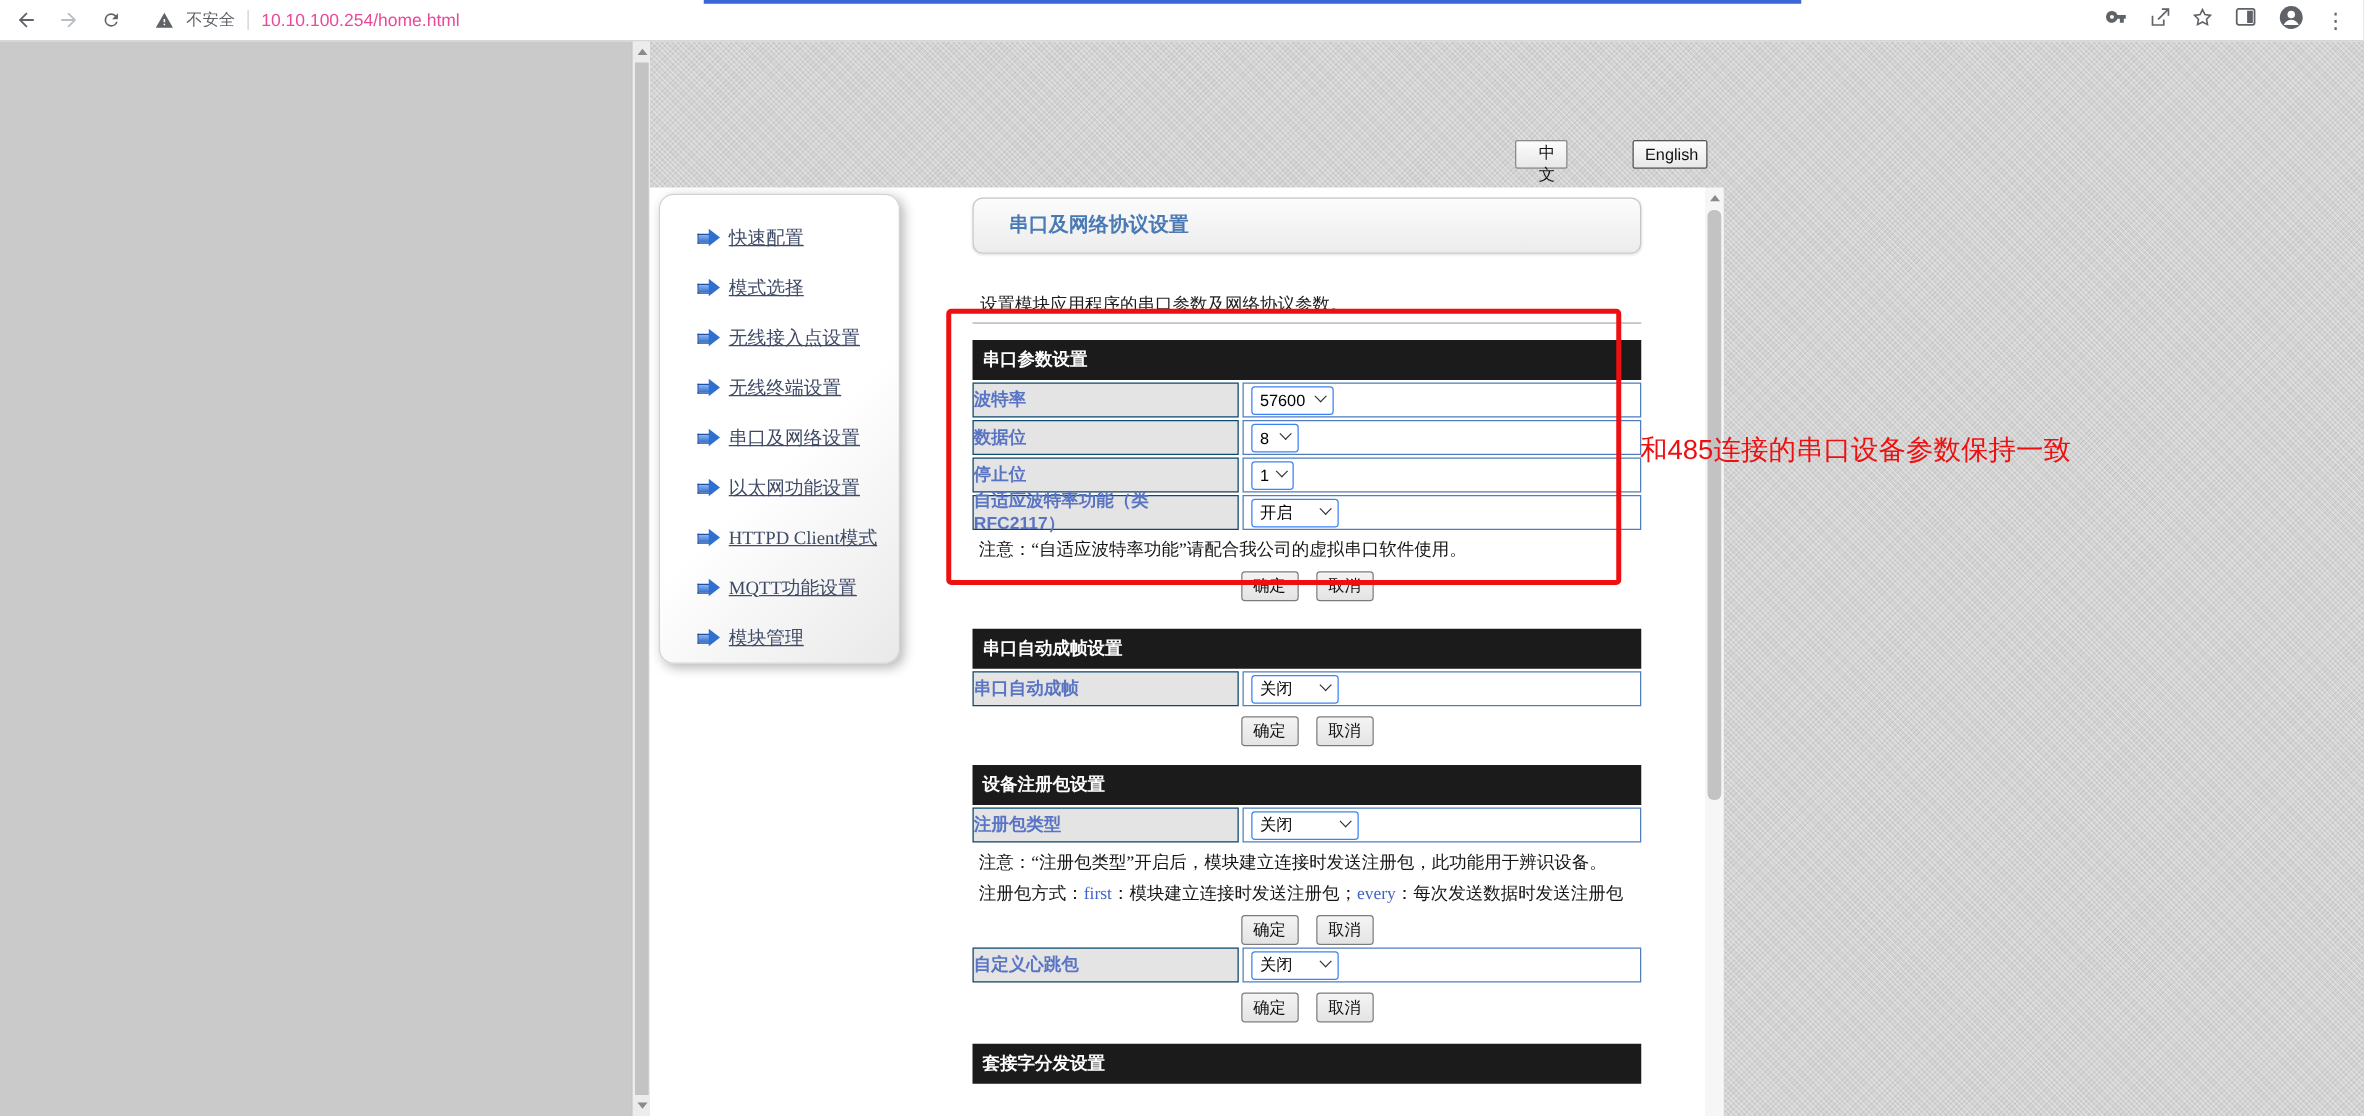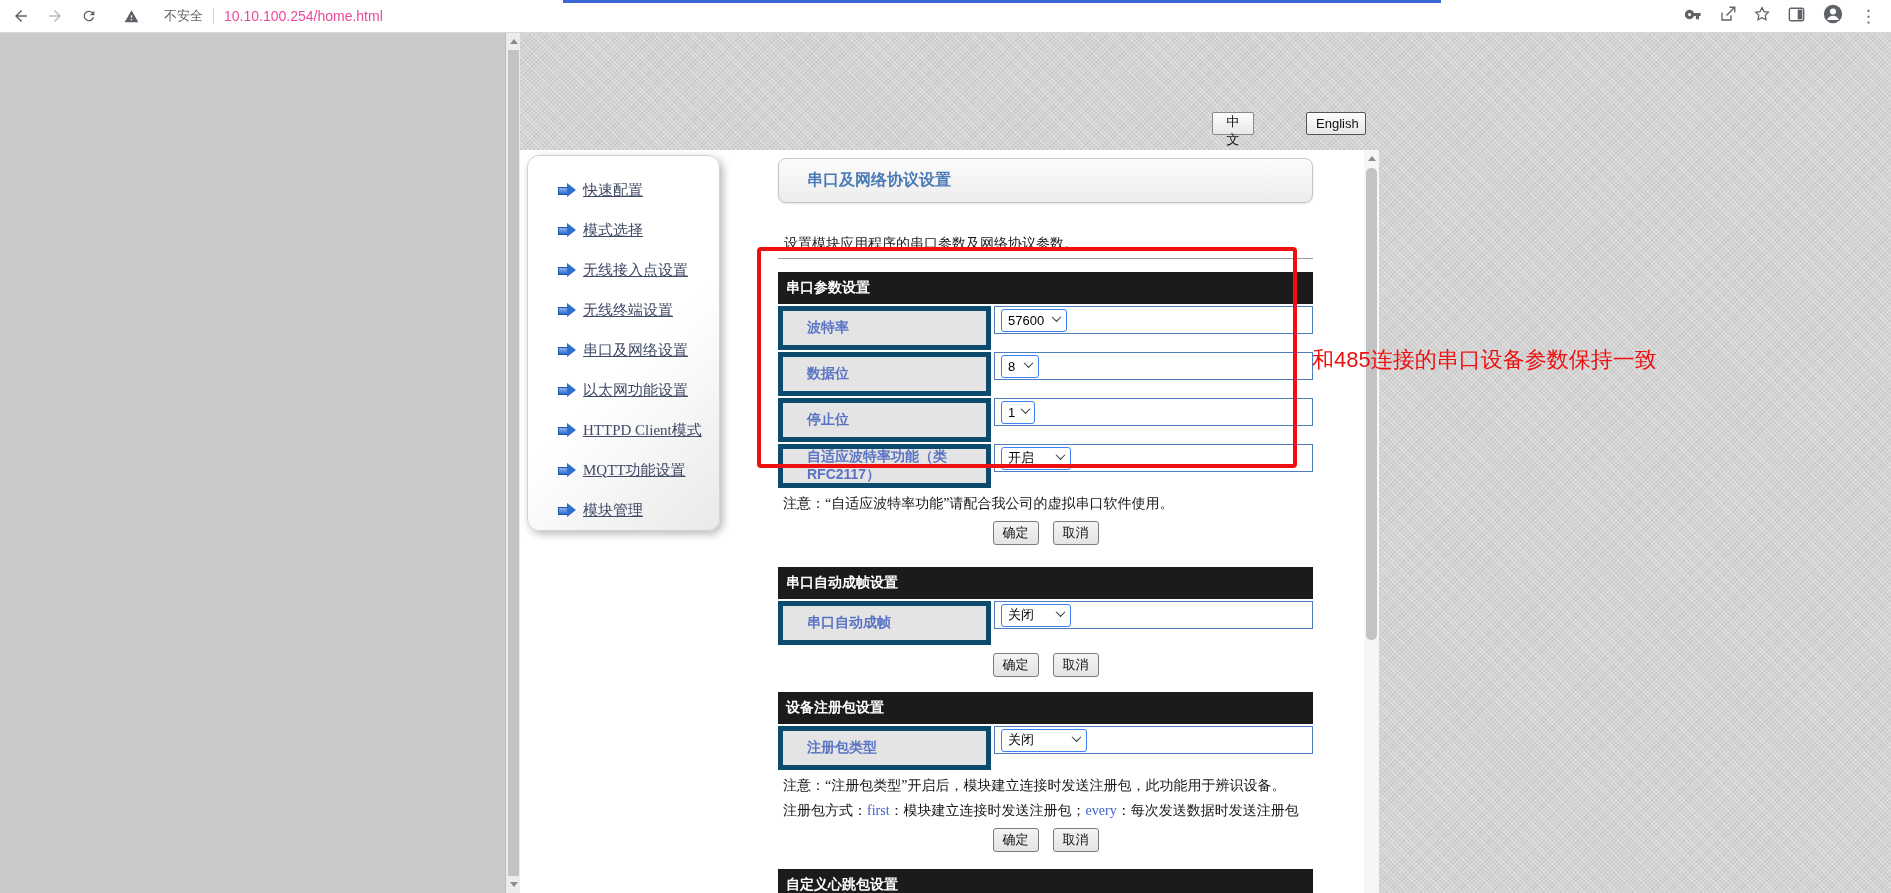--- a/index.html
+++ b/index.html
@@ -4,21 +4,21 @@
 <style>
   * { box-sizing: border-box; margin: 0; padding: 0; }
   html,body { width:1891px; height:893px; overflow:hidden; }
   body { font-family:"Liberation Sans", sans-serif; position:relative; background:#cacaca; }
 
   
   .toolbar { position:absolute; top:0; left:0; width:1891px; height:33px; background:#ffffff;
              border-bottom:1px solid #d7d7d7; display:flex; align-items:center; z-index:30; }
   .blue-strip { position:absolute; top:0; left:563px; width:878px; height:3px; background:#3c66d6; z-index:31; }
   .nav-ico { display:flex; align-items:center; justify-content:center; width:26px; height:26px; margin-left:8px; }
-  .sec-label { font-size:13px; color:#5f6368; margin-left:20px; }
+  .sec-label { font-size:13px; color:#5f6368; margin-left:5px; }
   .url-divider { width:1px; height:16px; background:#d0d0d0; margin:0 10px; }
   .url-text { font-size:14px; color:#ec4899; }
   .toolbar-right { margin-left:auto; display:flex; align-items:center; gap:16px; padding-right:14px; }
   .dots { font-size:17px; color:#5f6368; letter-spacing:0; line-height:1; }
 
   
   .page { position:absolute; top:33px; left:0; width:1891px; height:860px; }
   .left-pane { position:absolute; left:0; top:0; width:505px; height:860px; background:#cacaca; }
   .textured { position:absolute; left:520px; top:0; width:1371px; height:860px; background-color:#d3d3d3;
               background-image:
@@ -34,21 +34,21 @@
   .sb-tri-up { width:0;height:0;border-left:4px solid transparent;border-right:4px solid transparent;border-bottom:5px solid #8a8a8a; }
   .sb-tri-down { width:0;height:0;border-left:4px solid transparent;border-right:4px solid transparent;border-top:5px solid #8a8a8a; }
   .sb-thumb { position:absolute; left:2px; width:11px; background:#c3c3c3; border-radius:5px; }
   .outer .sb-thumb { top:17px; height:826px; border-radius:0; }
   .inner .sb-thumb { top:18px; height:472px; }
 
   
   .lang-btn { position:absolute; height:23px; padding:0 9px; font-size:13px; color:#111;
               background:linear-gradient(#fdfdfd,#e7e7e7); border:1px solid #8a8a8a; border-radius:2px; cursor:pointer;
               font-family:"Liberation Sans", sans-serif; }
-  .lang-btn.cn { left:1212px; top:79px; width:42px; }
+  .lang-btn.cn { left:1212px; top:79px; width:42px;text-align:right; }
   .lang-btn.en { left:1306px; top:79px; width:60px; border-color:#555; }
 
   
   .iframe { position:absolute; left:520px; top:117px; width:844px; height:743px; background:#ffffff; overflow:hidden; }
 
   
   .menu-panel { position:absolute; left:7px; top:5px; width:193px; height:376px;
                 background:linear-gradient(135deg,#ffffff 55%,#e9e9e9); border:1px solid #d2d2d2; border-radius:12px;
                 box-shadow:3px 3px 9px rgba(0,0,0,0.28); padding:14px 0 0 30px; }
   .menu-item { height:40px; display:flex; align-items:center; gap:7px; cursor:pointer; }
@@ -63,22 +63,22 @@
   .content { position:absolute; left:258px; top:8px; width:535px; }
   .title-box { height:45px; background:linear-gradient(#fcfcfc,#ececec); border:1px solid #c6c6c6; border-radius:8px;
                box-shadow:0 1px 2px rgba(0,0,0,0.12); display:flex; align-items:center; padding-left:28px; }
   .title-text { font-size:16px; font-weight:bold; color:#4a7ab5; }
   .desc { margin-top:32px; padding-left:6px; font-family:"Liberation Serif", serif; font-size:14px; color:#1c1c1c; }
   .hr { margin-top:5px; height:2px; border-top:1px solid #9e9e9e; border-bottom:1px solid #ffffff; }
 
   .section-header { height:32px; background:#1b1b1b; color:#ffffff; font-size:14px; font-weight:bold;
                     display:flex; align-items:center; padding-left:8px; }
   .cfg-row { display:flex; gap:3px; margin-top:2px; }
-  .cfg-label { width:213px; height:44px; background:#e4e4e4; border:5px solid #0c4a6e; color:#5a74c4;
-               font-weight:bold; font-size:14px; display:flex; align-items:center; padding-left:24px; }
+  .cfg-label { width:213px; height:28px; background:#e4e4e4; border:1px solid #0c4a6e; color:#5a74c4;
+               font-weight:bold; font-size:14px; display:flex; align-items:center; padding-left:0; }
   .cfg-value { flex:1; height:28px; background:#ffffff; border:1px solid #4f7dbe; display:flex; align-items:center; padding-left:6px; }
 
   .fake-select { display:inline-flex; align-items:center; justify-content:space-between; height:23px;
                  border:1px solid #3b82f6; border-radius:3px; background:#ffffff; padding:0 6px;
                  font-size:13px; color:#000; cursor:pointer; font-family:"Liberation Sans", sans-serif; }
   .chevron { width:7px; height:7px; border-right:1.7px solid #333; border-bottom:1.7px solid #333;
              transform:rotate(45deg) translate(-1px,-1px); margin-left:7px; margin-top:-4px; flex:0 0 auto; }
   .sw66{width:66px;} .sw38{width:38px;} .sw58{width:58px;} .sw34{width:34px;} .sw50{width:70px;} .sw86{width:86px;}
 
   .note { margin-top:7px; padding-left:5px; font-family:"Liberation Serif", serif; font-size:14px; color:#151515; }
@@ -298,21 +298,20 @@
       </div>
       <div class="note">注意：“注册包类型”开启后，模块建立连接时发送注册包，此功能用于辨识设备。</div>
       <div class="note">
         <span>注册包方式：</span><span class="kw">first</span><span>：模块建立连接时发送注册包；</span><span class="kw">every</span><span>：每次发送数据时发送注册包</span>
       </div>
       <div class="btn-row">
         <button class="std-btn">确定</button>
         <button class="std-btn">取消</button>
       </div>
 
-      <div class="section-header mt-s4">自定义心跳包设置</div>
       <div class="cfg-row">
         <div class="cfg-label">自定义心跳包</div>
         <div class="cfg-value">
           <span class="fake-select sw50">
             <span>关闭</span>
               <span class="chevron"></span>
           </span>
         </div>
       </div>
       <div class="btn-row">

